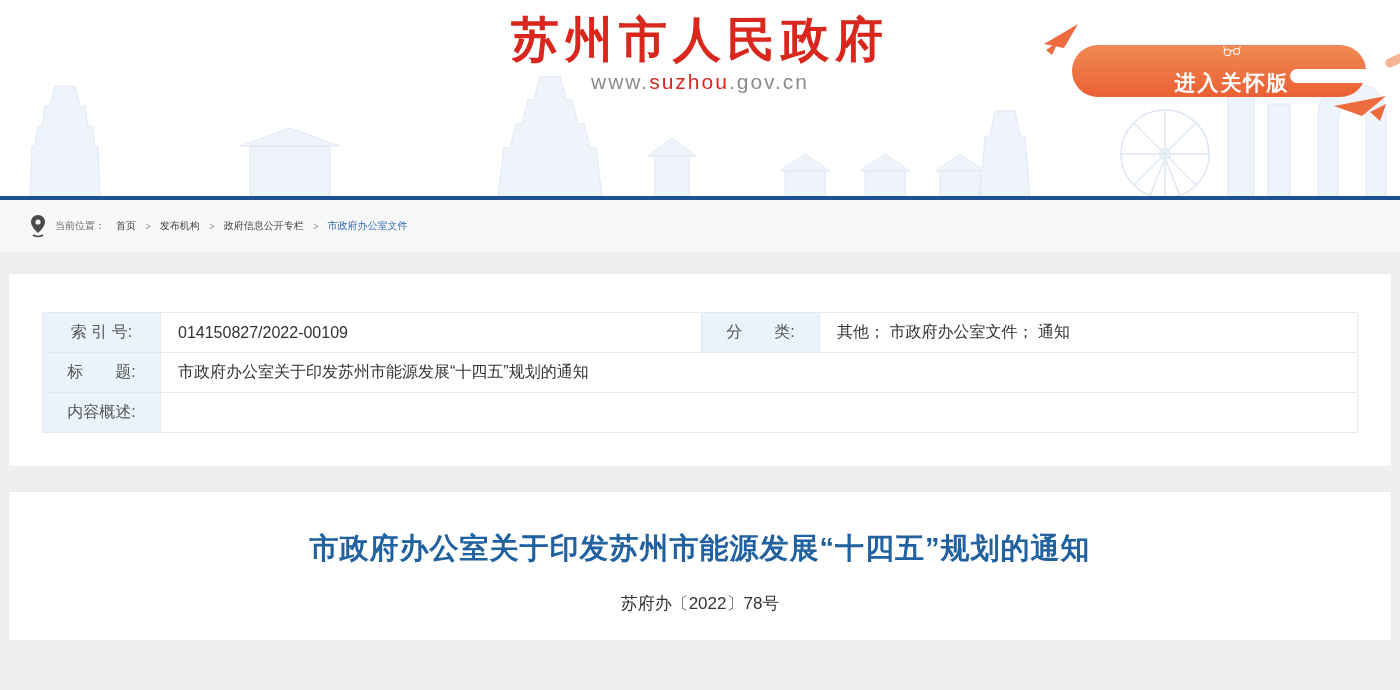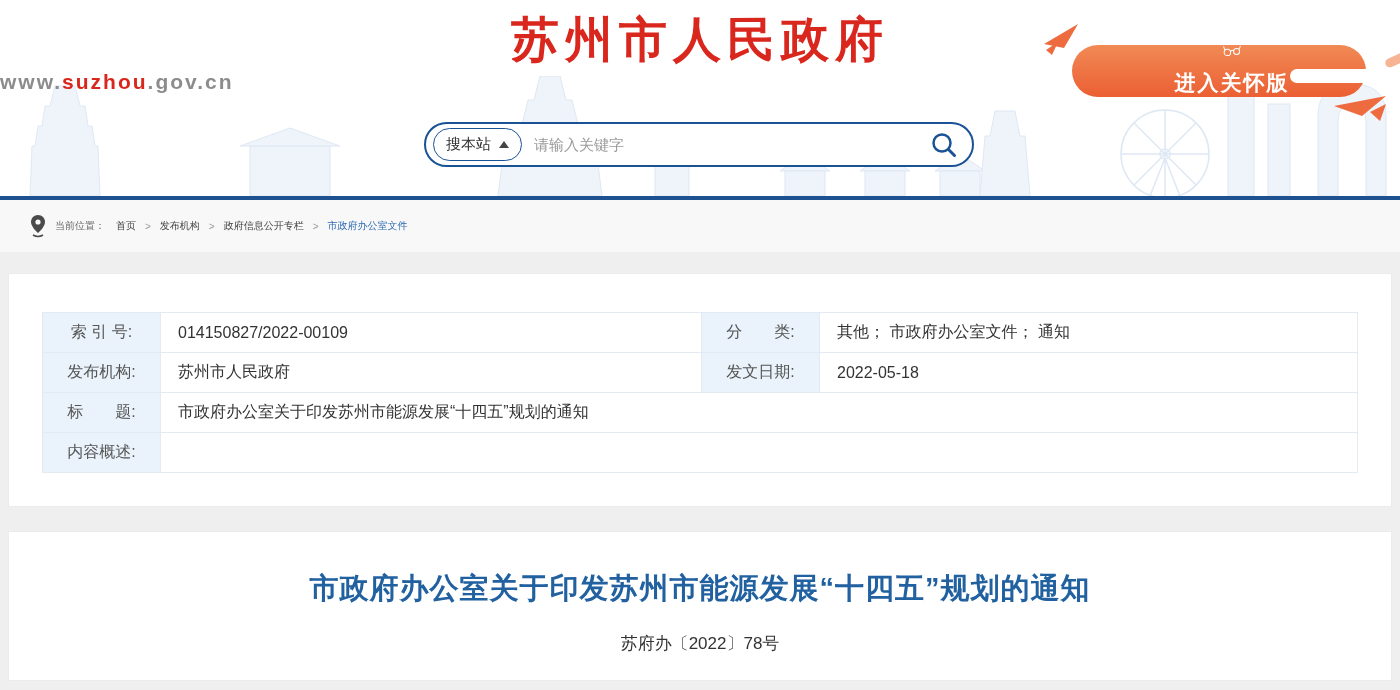--- a/index.html
+++ b/index.html
@@ -4,22 +4,22 @@
 <style>
   * { margin:0; padding:0; box-sizing:border-box; }
   html,body { width:1400px; height:690px; overflow:hidden; }
   body { background:#efefef; font-family:"Liberation Sans","DejaVu Sans",sans-serif; color:#333; }
 
   
   .header { position:relative; width:1400px; height:196px; background:#ffffff; overflow:hidden; }
   .skyline { position:absolute; left:0; bottom:0; width:1400px; height:120px; }
   .site-title { position:absolute; top:8px; left:0; width:100%; text-align:center;
                 font-size:48px; font-weight:bold; color:#d9271e; letter-spacing:6px; }
-  .site-url { position:absolute; top:70px; left:0; width:100%; 
-              font-size:21px; font-weight:700; color:#8c8c8c; letter-spacing:2px; }
+  .site-url { position:absolute; top:70px; left:0; width:100%; text-align:center;
+              font-size:21px; font-weight:400; color:#8c8c8c; letter-spacing:2px; }
   .site-url .red { color:#d9271e; }
 
   .search-bar { position:absolute; left:424px; top:122px; width:550px; height:45px;
                 background:#fff; border:2px solid #1a5296; border-radius:23px;
                 display:flex; align-items:center; }
   .scope { margin-left:7px; height:33px; padding:0 12px; border:1px solid #1a5296; border-radius:17px;
            display:flex; align-items:center; gap:8px; cursor:pointer; background:#fff; flex:0 0 auto; }
   .scope-label { font-size:15px; color:#333; }
   .tri-up { width:0; height:0; border-left:5px solid transparent; border-right:5px solid transparent;
             border-bottom:7px solid #444; }
@@ -91,31 +91,20 @@
       <circle cx="1165" cy="78" r="44"></circle>
       <circle cx="1165" cy="78" r="5"></circle>
       <path d="M1165 34 L1165 122 M1121 78 L1209 78 M1134 47 L1196 109 M1196 47 L1134 109 M1150 120 L1165 82 L1180 120"></path>
     </g>
   </svg>
 
   <div class="site-title">苏州市人民政府</div>
 
   <div class="site-url"><span>www.</span><span class="red">suzhou</span><span>.gov.cn</span></div>
 
-  <div class="search-bar">
-    <div class="scope">
-      <span class="scope-label">搜本站</span>
-      <span class="tri-up"></span>
-    </div>
-    <input class="search-input" placeholder="请输入关键字" style="">
-    <svg class="mag" width="28" height="28" viewBox="0 0 28 28">
-      <circle cx="12" cy="12" r="8.5" fill="none" stroke="#1a5296" stroke-width="2.5"></circle>
-      <line x1="18.5" y1="18.5" x2="24.5" y2="24.5" stroke="#1a5296" stroke-width="3" stroke-linecap="round"></line>
-    </svg>
-  </div>
 
   <a class="care-btn">
     <svg width="40" height="26" viewBox="0 0 40 26">
       <g fill="none" stroke="#ffffff" stroke-width="2.2" stroke-linecap="round">
         <circle cx="10" cy="16" r="7"></circle>
         <circle cx="30" cy="14" r="6.5"></circle>
         <path d="M16.8 13.5 Q21 10.5 23.8 11.8"></path>
         <path d="M4.5 10.5 L2 4"></path>
         <path d="M35.5 9 L38 3"></path>
       </g>
@@ -162,26 +151,20 @@
         <col>
       </colgroup>
     <tbody>
       <tr>
         <td class="lbl">索 引 号:</td>
         <td class="val">014150827/2022-00109</td>
         <td class="lbl">分　　类:</td>
         <td class="val">其他；  市政府办公室文件；  通知</td>
       </tr>
       <tr>
-        <td class="lbl">发布机构:</td>
-        <td class="val">苏州市人民政府</td>
-        <td class="lbl">发文日期:</td>
-        <td class="val">2022-05-18</td>
-      </tr>
-      <tr>
         <td class="lbl">标　　题:</td>
         <td class="val" colspan="3">市政府办公室关于印发苏州市能源发展“十四五”规划的通知</td>
       </tr>
       <tr>
         <td class="lbl">内容概述:</td>
         <td class="val" colspan="3"></td>
       </tr>
     </tbody>
   </table>
 </section>

